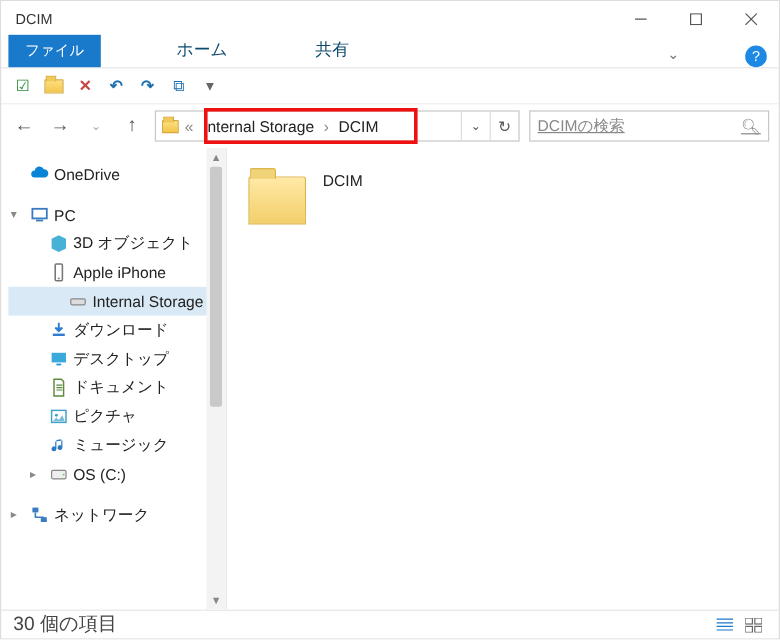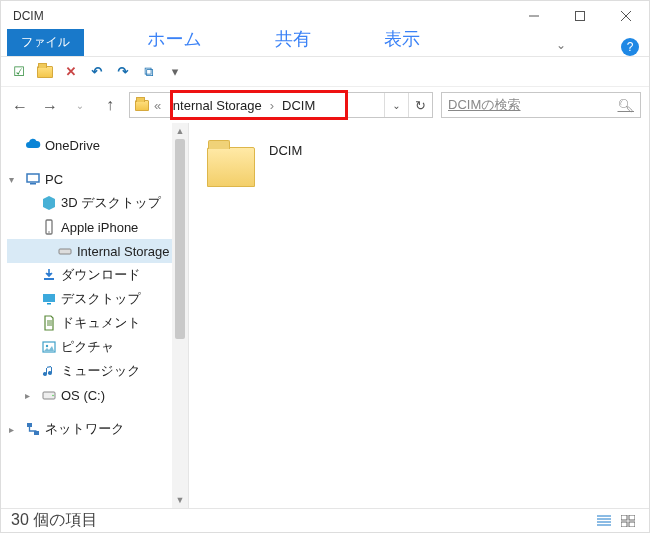--- a/index.html
+++ b/index.html
@@ -8,21 +8,21 @@
 
 
 .titlebar { height: 30px; display: flex; align-items: center; padding-left: 12px; background: #fff; font-size: 12px; color: #333; }
 .titlebar .spacer { flex: 1; }
 .winbtn { width: 46px; height: 30px; display: flex; align-items: center; justify-content: center; color: #555; }
 .winbtn svg { width: 10px; height: 10px; }
 
 
 .ribbonrow { height: 26px; display: flex; align-items: flex-end; padding-left: 6px; border-bottom: 1px solid #e6e6e6; gap: 45px; }
 .filetab { background: #1979ca; color: #fff; font-size: 12px; padding: 5px 14px; margin-right: 4px; }
-.rtab { font-size: 18px; color: #3b82f6; padding: 5px 14px; }
+.rtab { font-size: 14px; color: #0c4a6e; padding: 5px 14px; }
 .ribbonrow .rspace { flex: 1; }
 .ribbonrow .chev { padding: 4px 6px; color: #777; font-size: 12px; }
 .helpbtn { width: 18px; height: 18px; border-radius: 9px; background: #1e88e5; color: #fff; font-size: 12px; display: flex; align-items: center; justify-content: center; margin-right: 10px; margin-left: 4px; }
 
 
 .qat { height: 30px; display: flex; align-items: center; padding-left: 8px; gap: 6px; border-bottom: 1px solid #eee; }
 .qat .qbtn { width: 20px; height: 20px; display: flex; align-items: center; justify-content: center; font-size: 13px; color: #333; }
 .folderglyph { width: 16px; height: 12px; background: linear-gradient(#ffdf80,#f3c64c); border: 1px solid #d6a93d; border-radius: 1px 1px 0 0; position: relative; }
 .folderglyph:before { content: ""; position: absolute; top: -4px; left: 0; width: 7px; height: 4px; background: #f0c95a; border: 1px solid #d6a93d; border-bottom: none; border-radius: 1px 1px 0 0; }
 
@@ -86,21 +86,20 @@
           <line x1="0" y1="0" x2="10" y2="10" stroke="currentColor" stroke-width="1"></line>
           <line x1="10" y1="0" x2="0" y2="10" stroke="currentColor" stroke-width="1"></line>
         </svg>
       </div>
   </div>
 
   <div class="ribbonrow">
     <div class="filetab">ファイル</div>
     <div class="rtab">ホーム</div>
     <div class="rtab">共有</div>
-    <div class="rtab">表示</div>
     <span class="rspace"></span>
     <span class="chev">⌄</span>
     <div class="helpbtn">?</div>
   </div>
 
   <div class="qat">
     <div class="qbtn" style="color:#2e8b3a">☑</div>
     <div class="qbtn">
         <div class="folderglyph"></div>
       </div>
@@ -161,21 +160,21 @@
             </span>
             <span>PC</span>
           </div>
           <div class="node d1">
             <span class="tw"></span>
             <span class="treeicon">
               <svg width="16" height="16" viewBox="0 0 16 16">
                 <path fill="#28a3cf" d="M8 1l6 3v8l-6 3-6-3V4z" opacity="0.85"></path>
               </svg>
             </span>
-            <span>3D デスクトップ</span>
+            <span>3D オブジェクト</span>
           </div>
           <div class="node d1">
             <span class="tw"></span>
             <span class="treeicon">
               <svg width="16" height="16" viewBox="0 0 16 16">
                 <rect x="5" y="1" width="6" height="14" rx="1" fill="none" stroke="#777" stroke-width="1.3"></rect>
                 <circle cx="8" cy="13" r="0.8" fill="#777"></circle>
               </svg>
             </span>
             <span>Apple iPhone</span>

